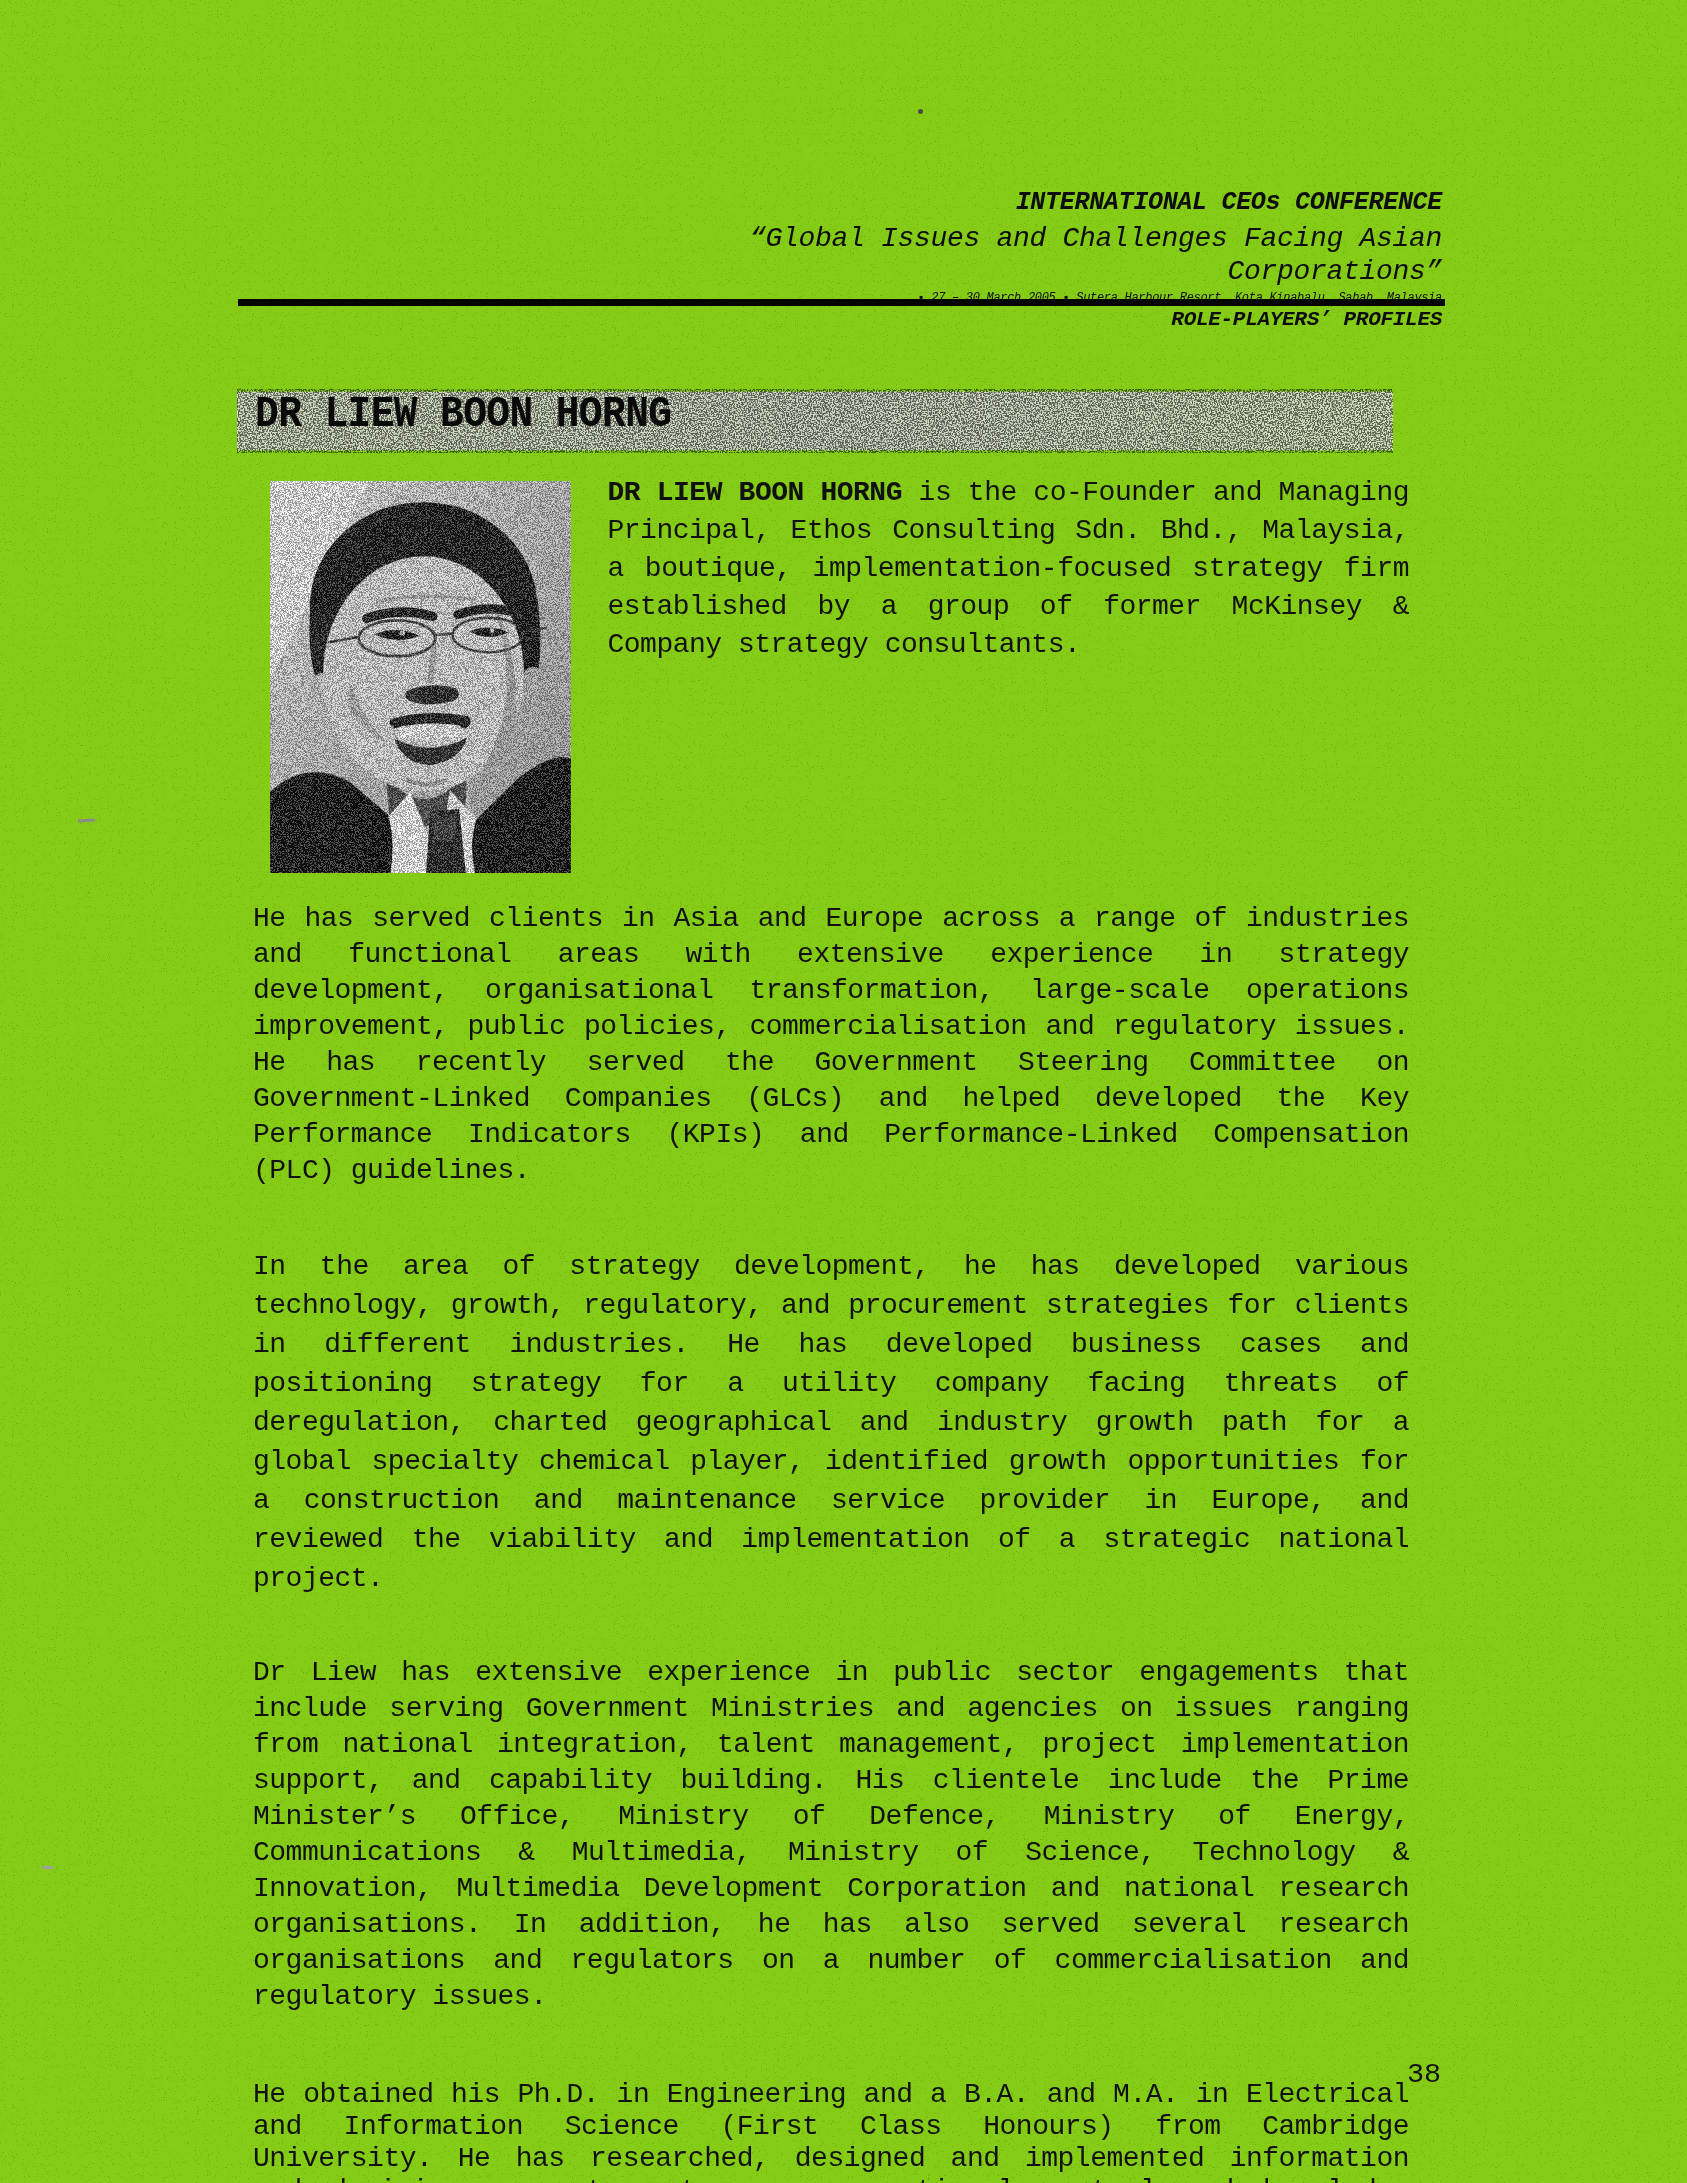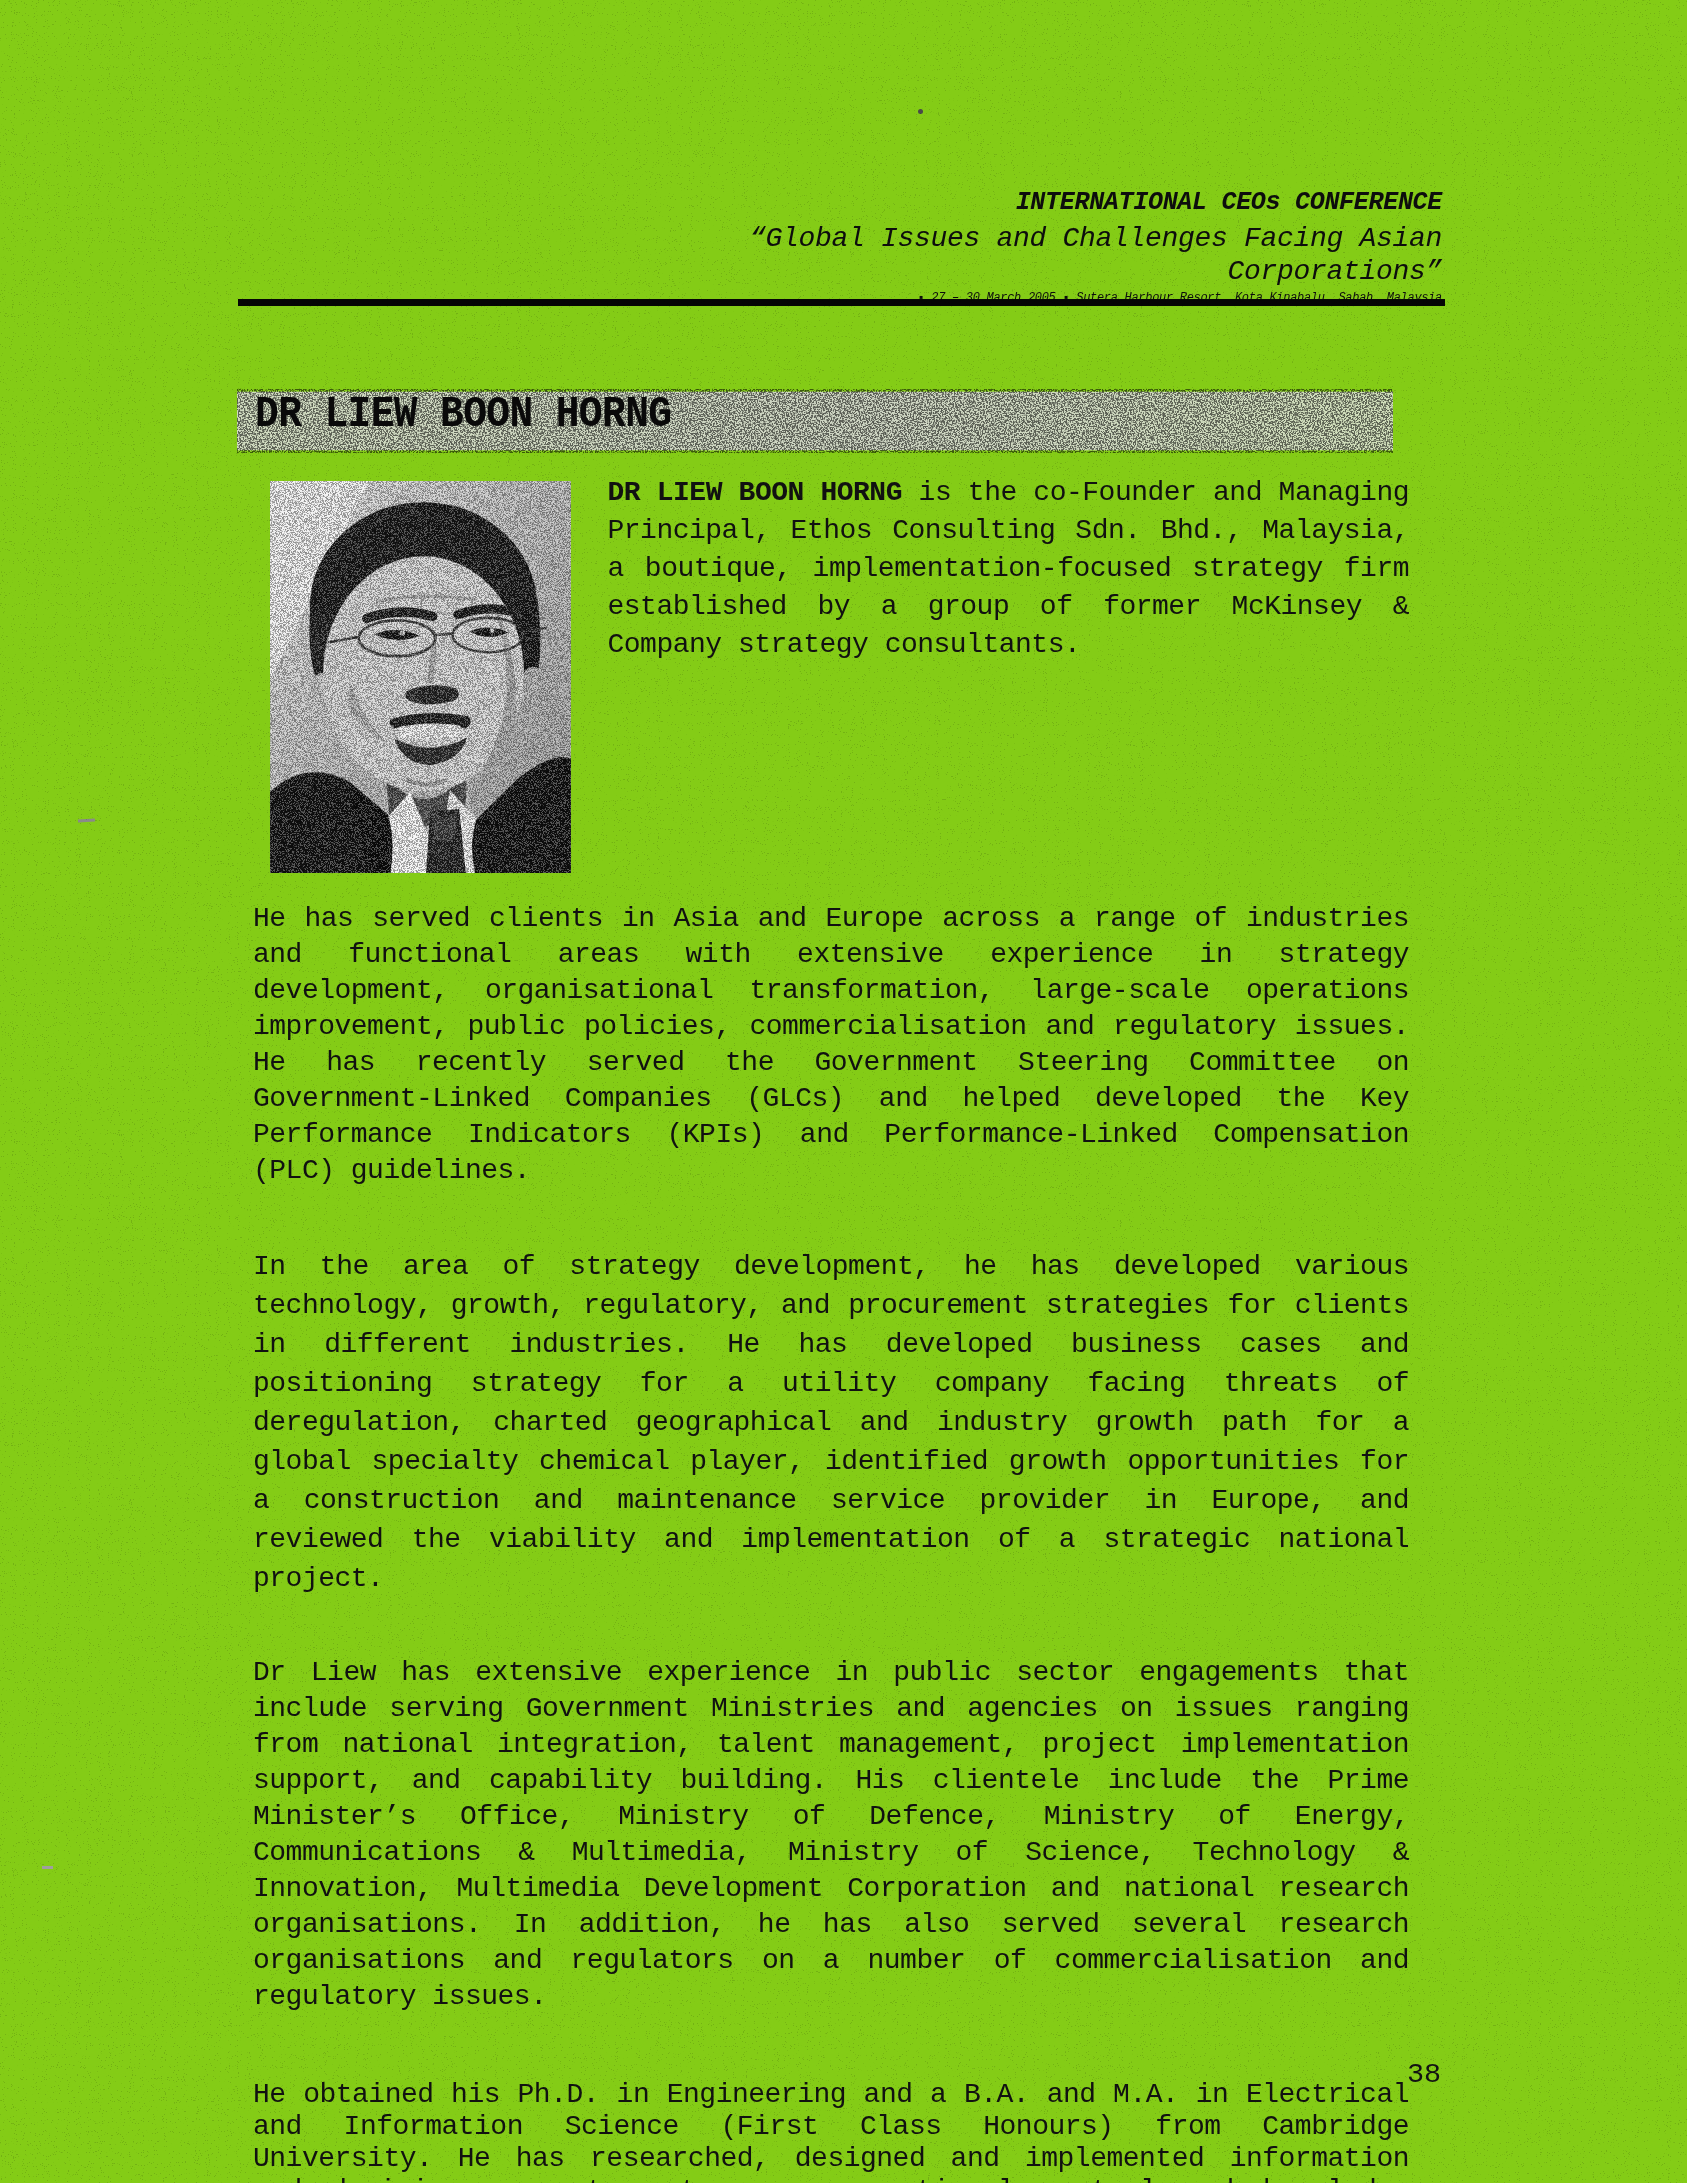--- a/index.html
+++ b/index.html
@@ -79,20 +79,21 @@
 <div class="page">
 
   <span class="artifact-dot"></span>
   <span class="artifact artifact-dash1"></span>
   <span class="artifact artifact-dash2"></span>
 
   <header class="conf-header">
     <div class="h-line1">INTERNATIONAL CEOs CONFERENCE</div>
     <div class="h-line2">“Global Issues and Challenges Facing Asian Corporations”</div>
     <div class="h-line3">▪ 27 – 30 March 2005 ▪ Sutera Harbour Resort, Kota Kinabalu, Sabah, Malaysia</div>
+    <div class="h-line4">ROLE-PLAYERS’ PROFILES</div>
   </header>
 
   <div class="header-rule"></div>
 
   <svg class="title-band" viewBox="0 0 1748 96" preserveAspectRatio="none" aria-hidden="true">
     <defs>
       <filter id="bandNoise" x="0" y="0" width="100%" height="100%">
         <feTurbulence type="fractalNoise" baseFrequency="0.45" numOctaves="3" seed="8"></feTurbulence>
         <feColorMatrix type="matrix" values="0 0 0 0 0  0 0 0 0 0  0 0 0 0 0  0 0 0 7 -3"></feColorMatrix>
       </filter>

